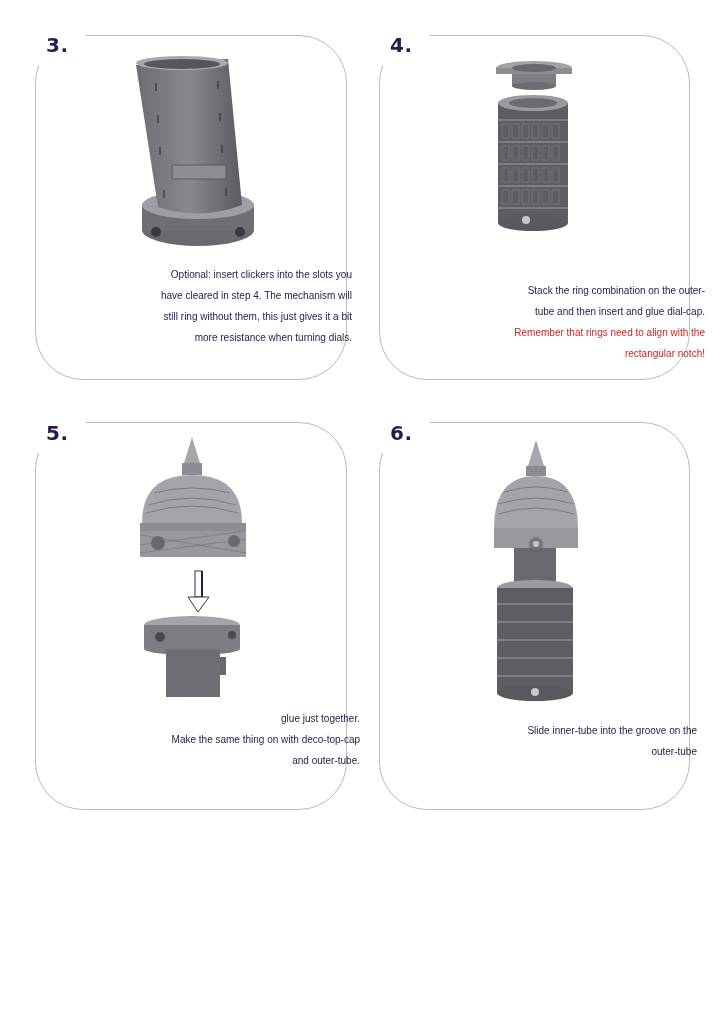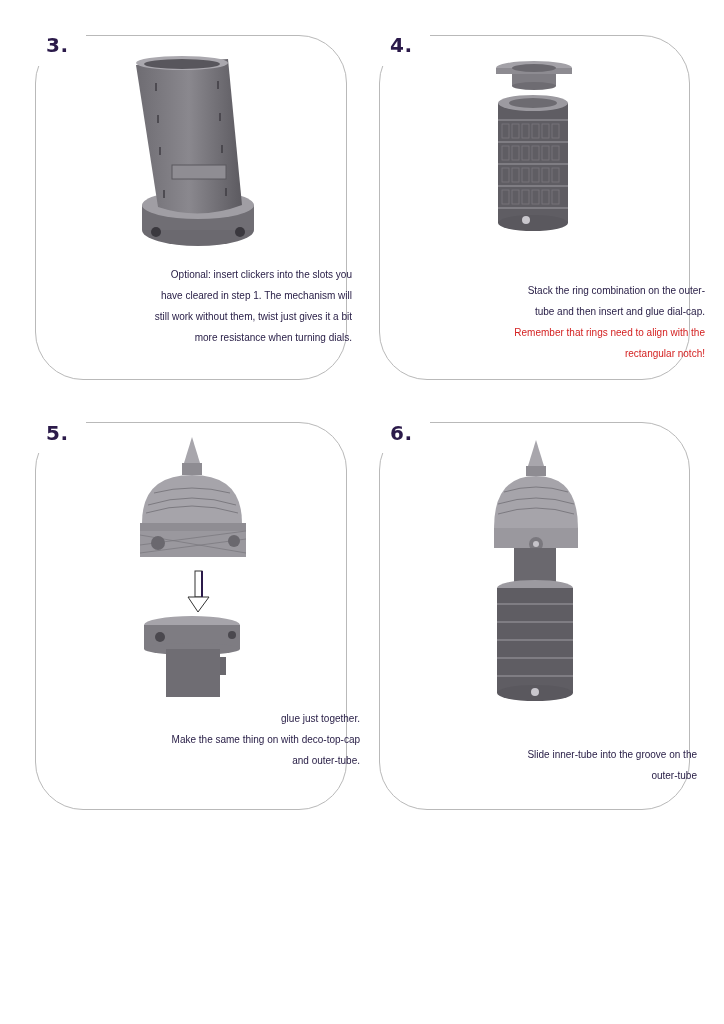--- a/index.html
+++ b/index.html
@@ -44,22 +44,22 @@
       <line x1="92" y1="90" x2="92" y2="98"></line>
     <line x1="34" y1="135" x2="34" y2="143"></line>
       <line x1="96" y1="133" x2="96" y2="141"></line>
   </g>
   <circle cx="26" cy="177" r="5" fill="#3a383e"></circle>
     <circle cx="110" cy="177" r="5" fill="#3a383e"></circle>
 </svg>
 
 <div class="desc" style="left:52px; top:264px; width:300px;">
   <div>Optional: insert clickers into the slots you</div>
-  <div>have cleared in step 1. The mechanism will</div>
-  <div>still work without them, twist just gives it a bit</div>
+  <div>have cleared in step 4. The mechanism will</div>
+  <div>still ring without them, this just gives it a bit</div>
   <div>more resistance when turning dials.</div>
 </div>
 
 <div class="card" style="left:379px; top:35px; width:311px; height:345px;"></div>
 <div class="card-mask" style="left:374px; top:30px; width:56px; height:36px;"></div>
 <div class="step-num" style="left:390px; top:33px;">4.</div>
 
 <svg class="illus" style="left:490px; top:58px;" width="90" height="180" viewBox="0 0 90 180">
   <ellipse cx="44" cy="10" rx="38" ry="7" fill="#a3a1a7"></ellipse>
   <rect x="6" y="10" width="76" height="6" fill="#8d8b91"></rect>
@@ -180,16 +180,16 @@
   <g stroke="#a09ea4" stroke-width="1">
     <line x1="9" y1="166" x2="85" y2="166"></line>
       <line x1="9" y1="184" x2="85" y2="184"></line>
     <line x1="9" y1="202" x2="85" y2="202"></line>
       <line x1="9" y1="220" x2="85" y2="220"></line>
     <line x1="9" y1="238" x2="85" y2="238"></line>
   </g>
   <circle cx="47" cy="254" r="4" fill="#c9c7cd"></circle>
 </svg>
 
-<div class="desc" style="left:397px; top:744px; width:300px;">
+<div class="desc" style="left:397px; top:720px; width:300px;">
   <div>Slide inner-tube into the groove on the</div>
   <div>outer-tube</div>
 </div>
 
 </body></html>

